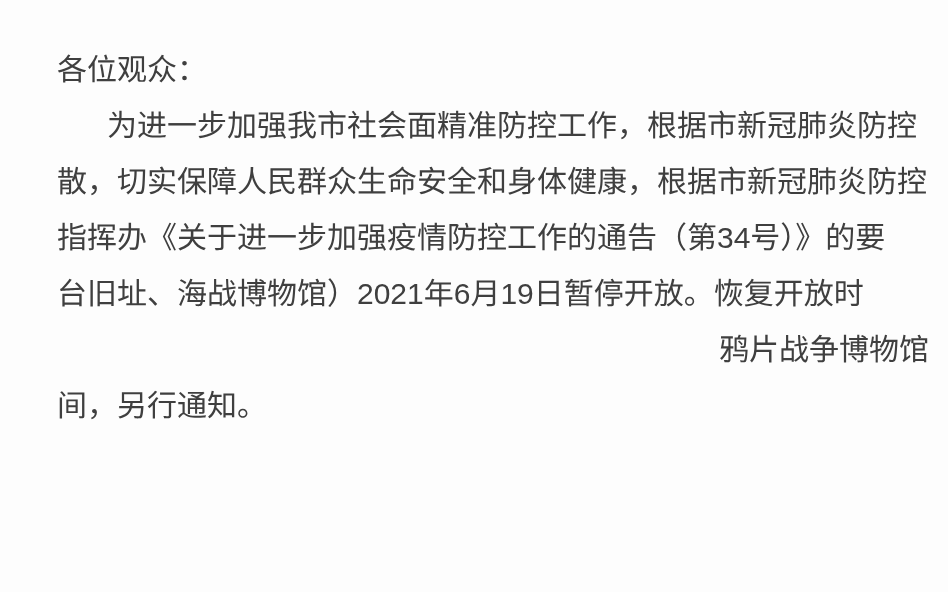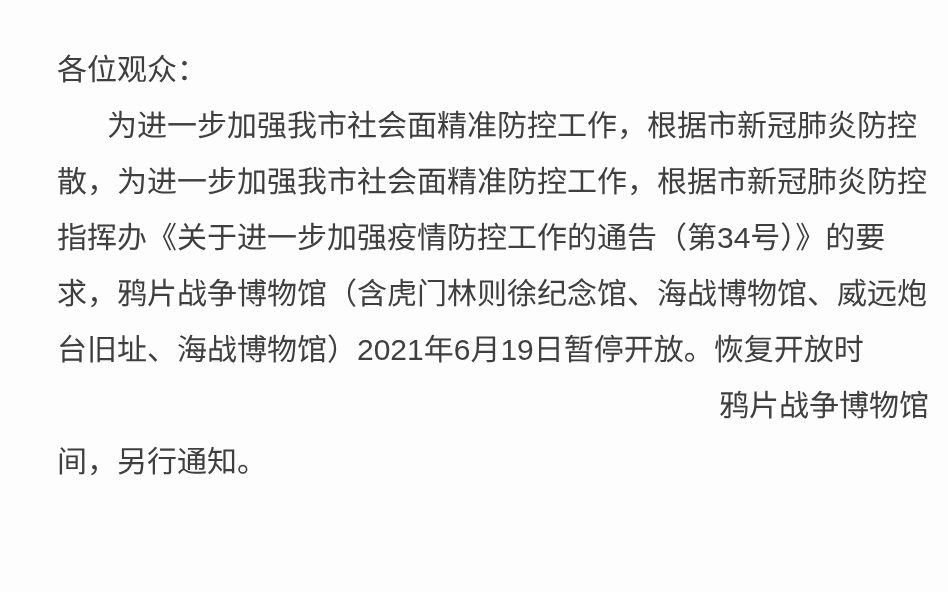--- a/index.html
+++ b/index.html
@@ -42,20 +42,19 @@
     text-align: right;
   }
 </style>
 </head>
 <body>
 
 <main class="page">
   <p class="line greeting">各位观众：</p>
 
   <p class="line body-line first">为进一步加强我市社会面精准防控工作，根据市新冠肺炎防控</p>
-  <p class="line body-line">散，为进一步加强我市社会面精准防控工作，根据市新冠肺炎防控</p>
+  <p class="line body-line">散，切实保障人民群众生命安全和身体健康，根据市新冠肺炎防控</p>
   <p class="line body-line">指挥办《关于进一步加强疫情防控工作的通告（第34号）》的要</p>
-  <p class="line body-line">求，鸦片战争博物馆（含虎门林则徐纪念馆、海战博物馆、威远炮</p>
   <p class="line body-line">台旧址、海战博物馆）2021年6月19日暂停开放。恢复开放时</p>
   <p class="line sig">鸦片战争博物馆</p>
 
   <p class="line body-line">间，另行通知。</p>
 </main>
 
 </body></html>

